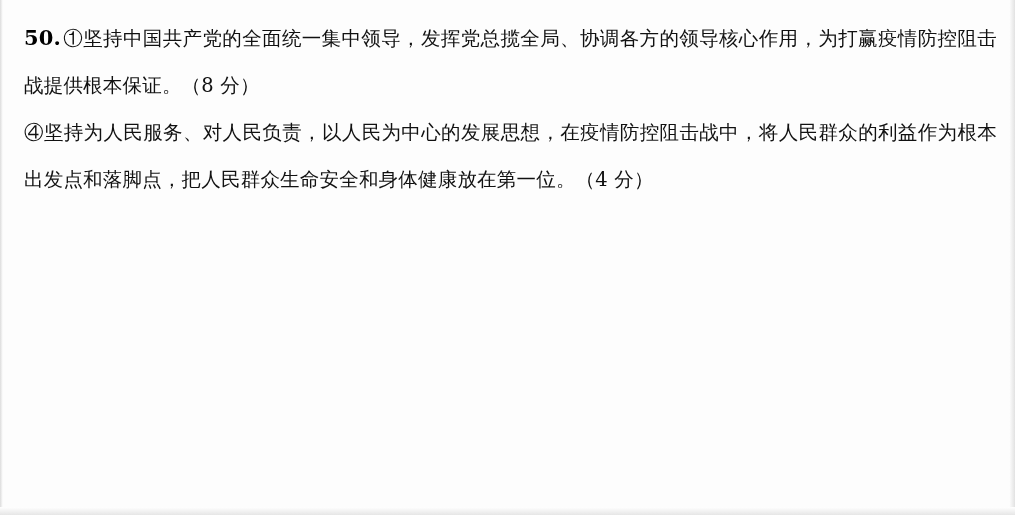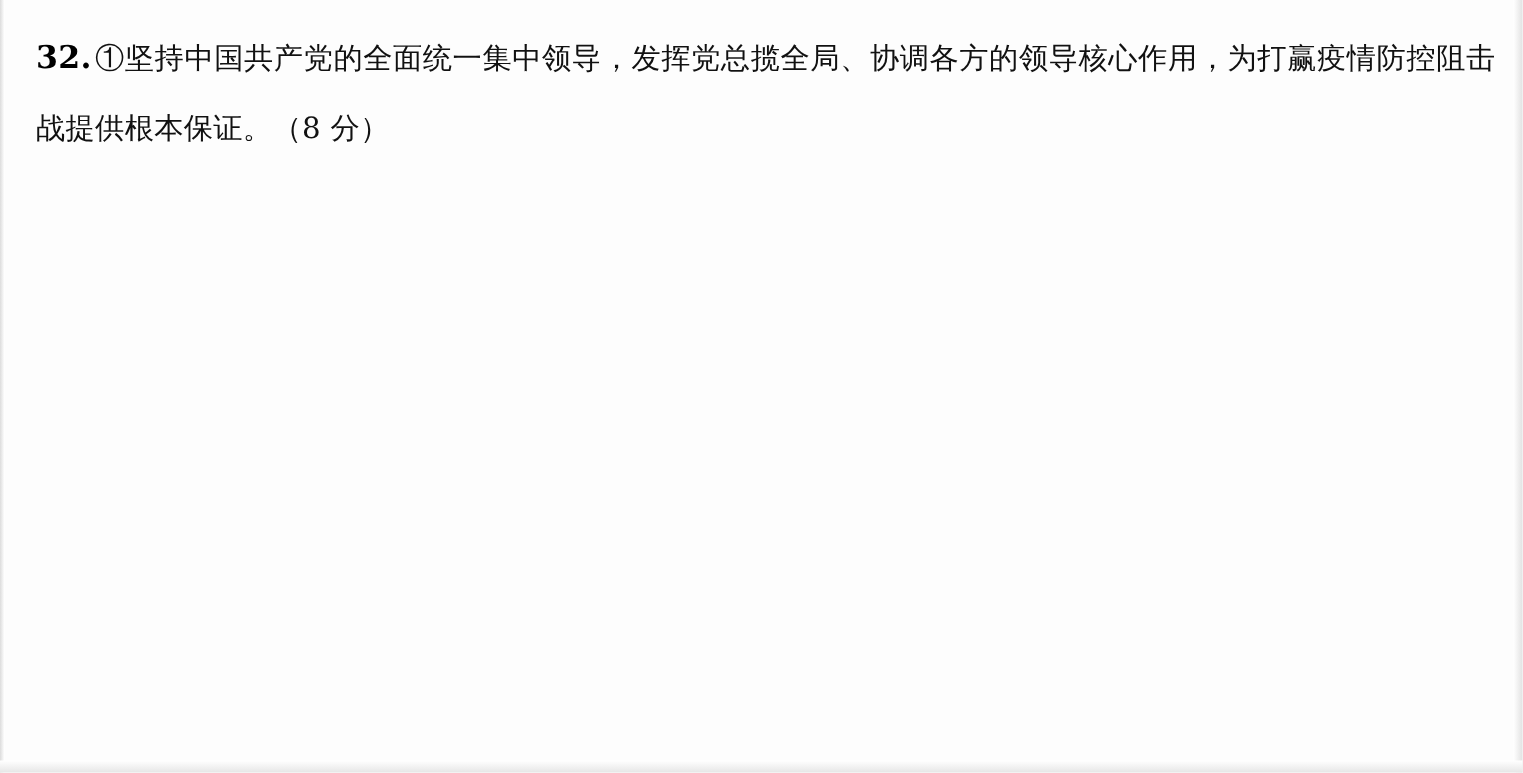--- a/index.html
+++ b/index.html
@@ -72,20 +72,23 @@
 <body>
 
 <div class="page">
   <div class="edge-left"></div>
   <div class="edge-right"></div>
   <div class="edge-bottom"></div>
 
   <div class="answer-block">
 
     <p class="para first">
-      <span class="qnum">32.</span><span class="marker">①</span><span>坚持中国共产党的全面统一集中领导，发挥党总揽全局、协调各方的领导核心作用，为打赢疫情防控阻击战提供根本保证。（8 分）</span>
+      <span class="qnum">50.</span><span class="marker">①</span><span>坚持中国共产党的全面统一集中领导，发挥党总揽全局、协调各方的领导核心作用，为打赢疫情防控阻击战提供根本保证。（8 分）</span>
     </p>
 
 
 
+    <p class="para">
+      <span class="marker">④</span><span>坚持为人民服务、对人民负责，以人民为中心的发展思想，在疫情防控阻击战中，将人民群众的利益作为根本出发点和落脚点，把人民群众生命安全和身体健康放在第一位。（4 分）</span>
+    </p>
 
   </div>
 </div>
 
 </body></html>

